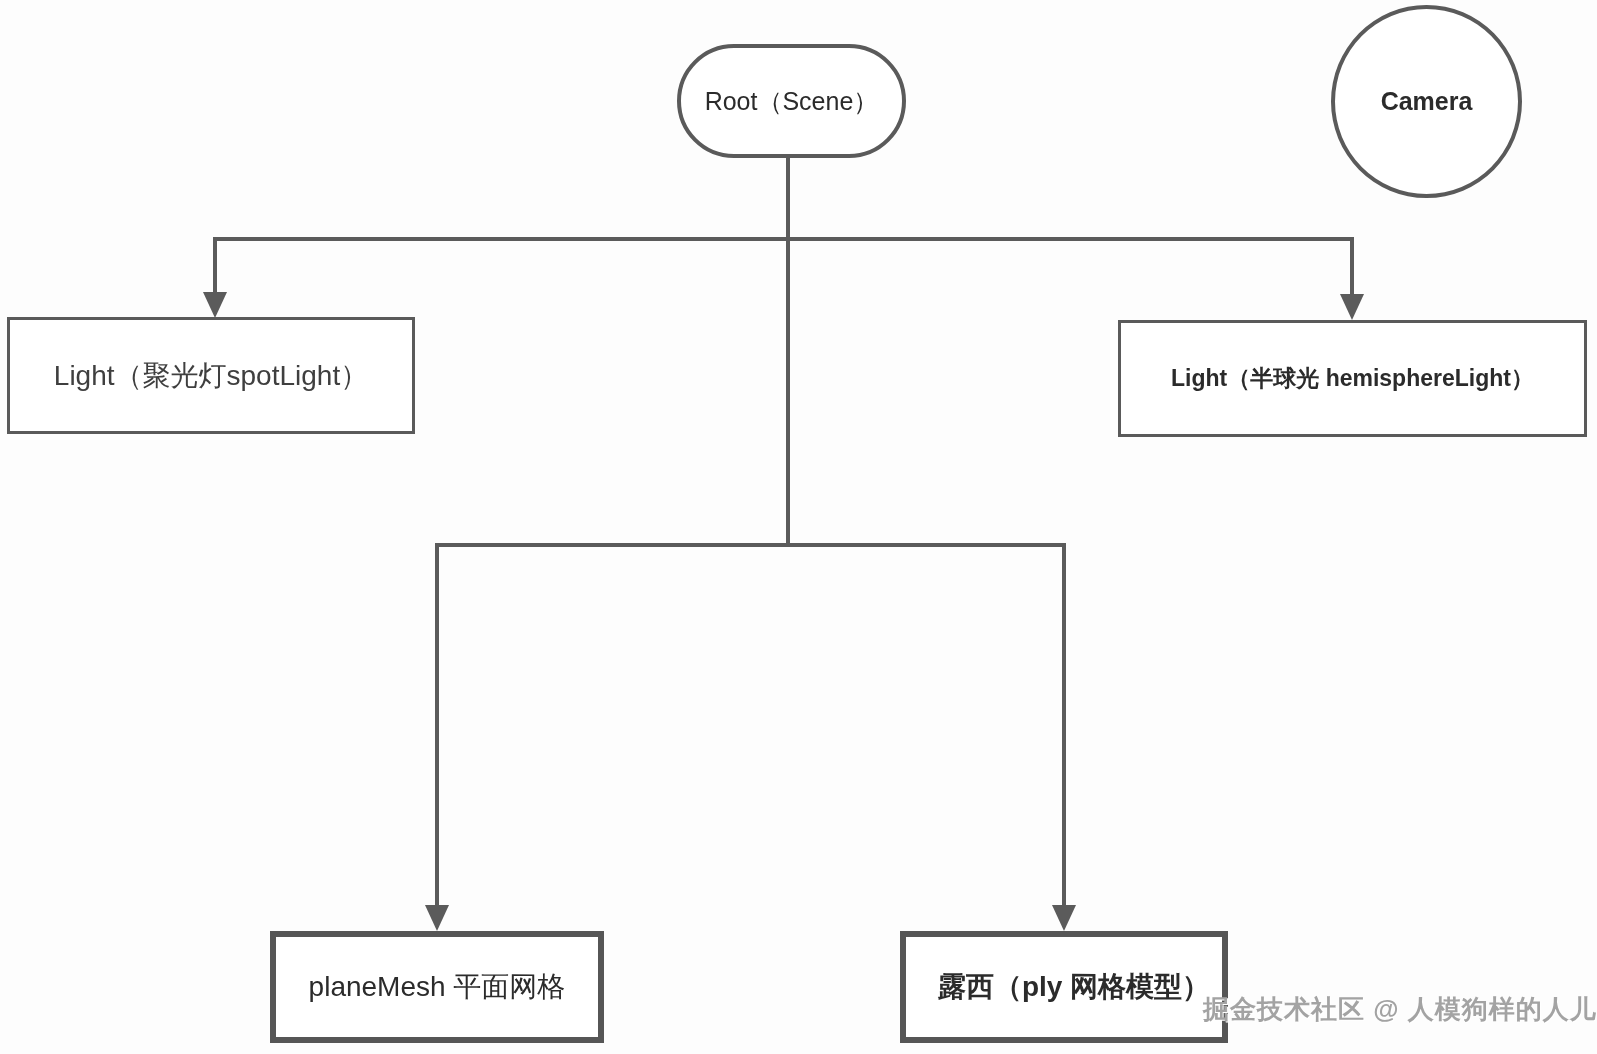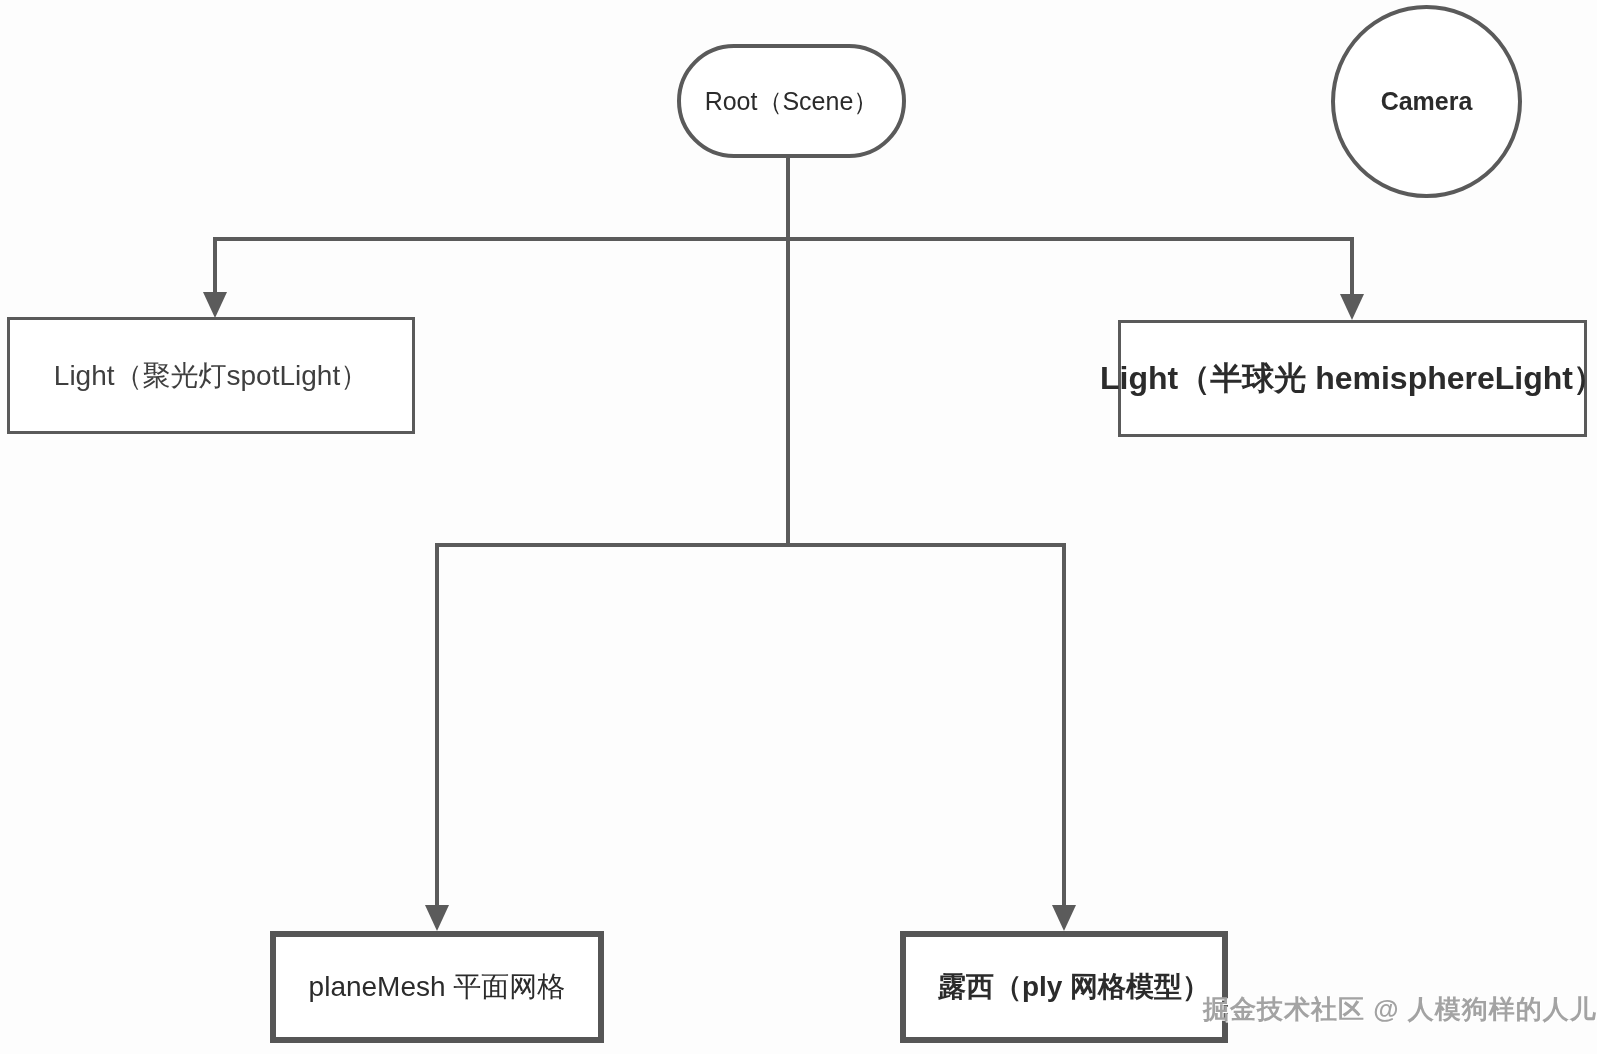--- a/index.html
+++ b/index.html
@@ -45,21 +45,21 @@
     font-weight:700;font-size:25px;
   }
   .rect-spot{
     left:7px;top:317px;width:408px;height:117px;
     border:3px solid var(--node-border);
     font-weight:400;font-size:28px;color:var(--text-light);
   }
   .rect-hemi{
     left:1118px;top:320px;width:469px;height:117px;
     border:3px solid var(--node-border);
-    font-weight:700;font-size:32px;
+    font-weight:700;font-size:23px;
   }
   .rect-plane{
     left:270px;top:931px;width:334px;height:112px;
     border:6px solid var(--node-border-thick);
     font-weight:400;font-size:28px;
   }
   .rect-lucy{
     left:900px;top:931px;width:328px;height:112px;
     border:6px solid var(--node-border-thick);
     font-weight:700;font-size:28px;padding-left:20px;

